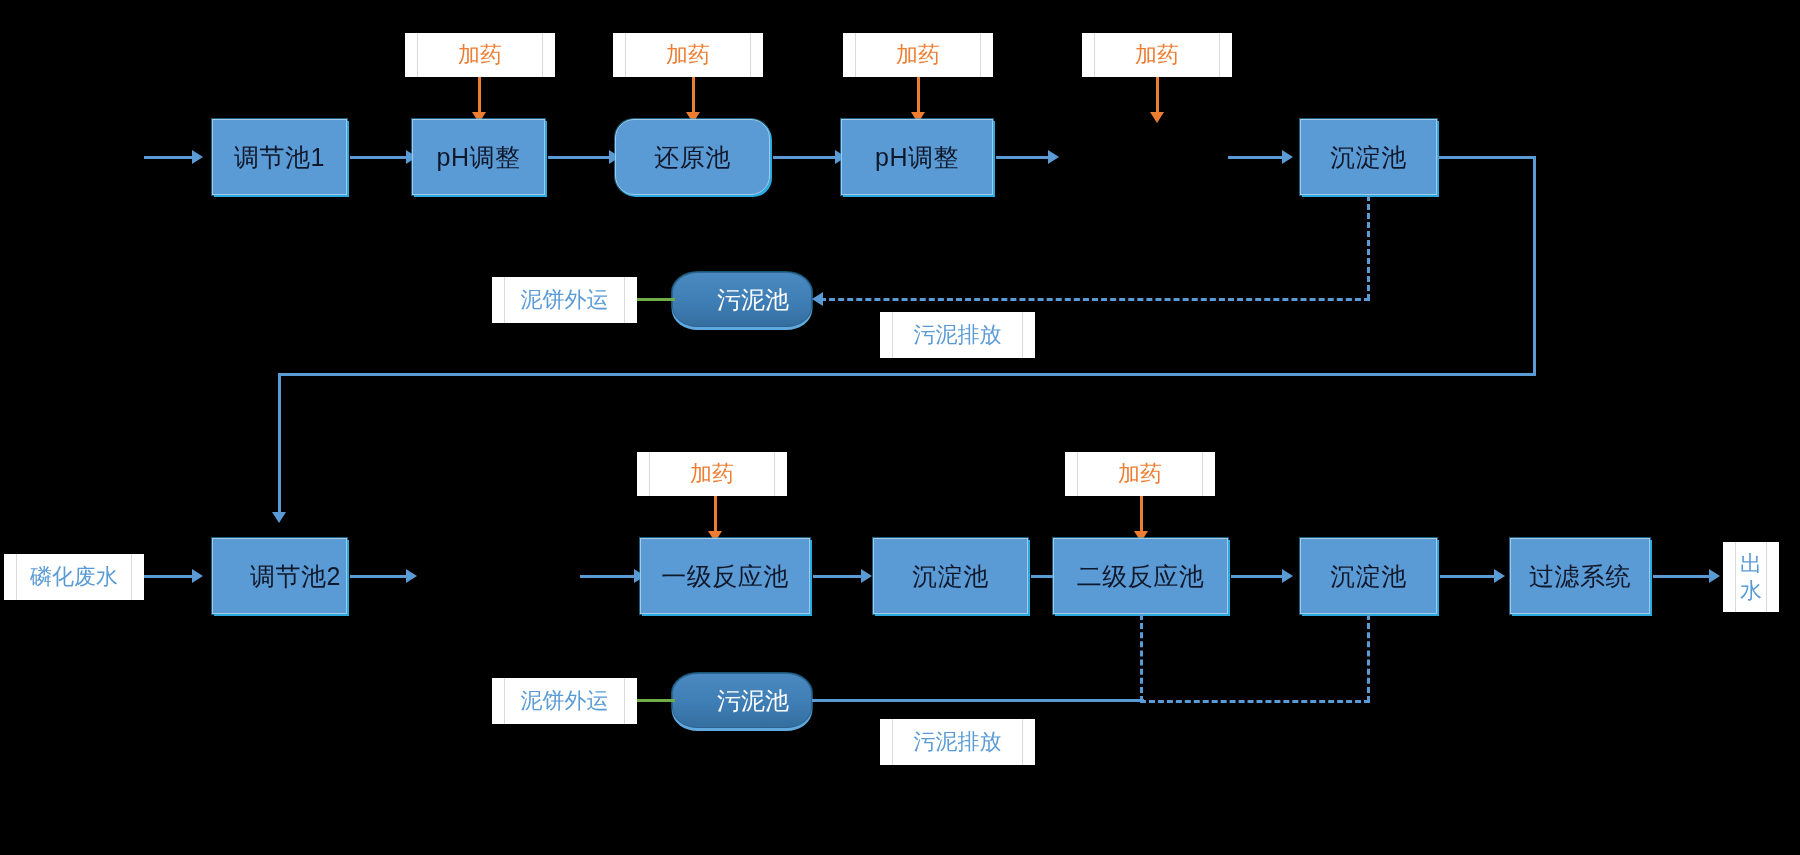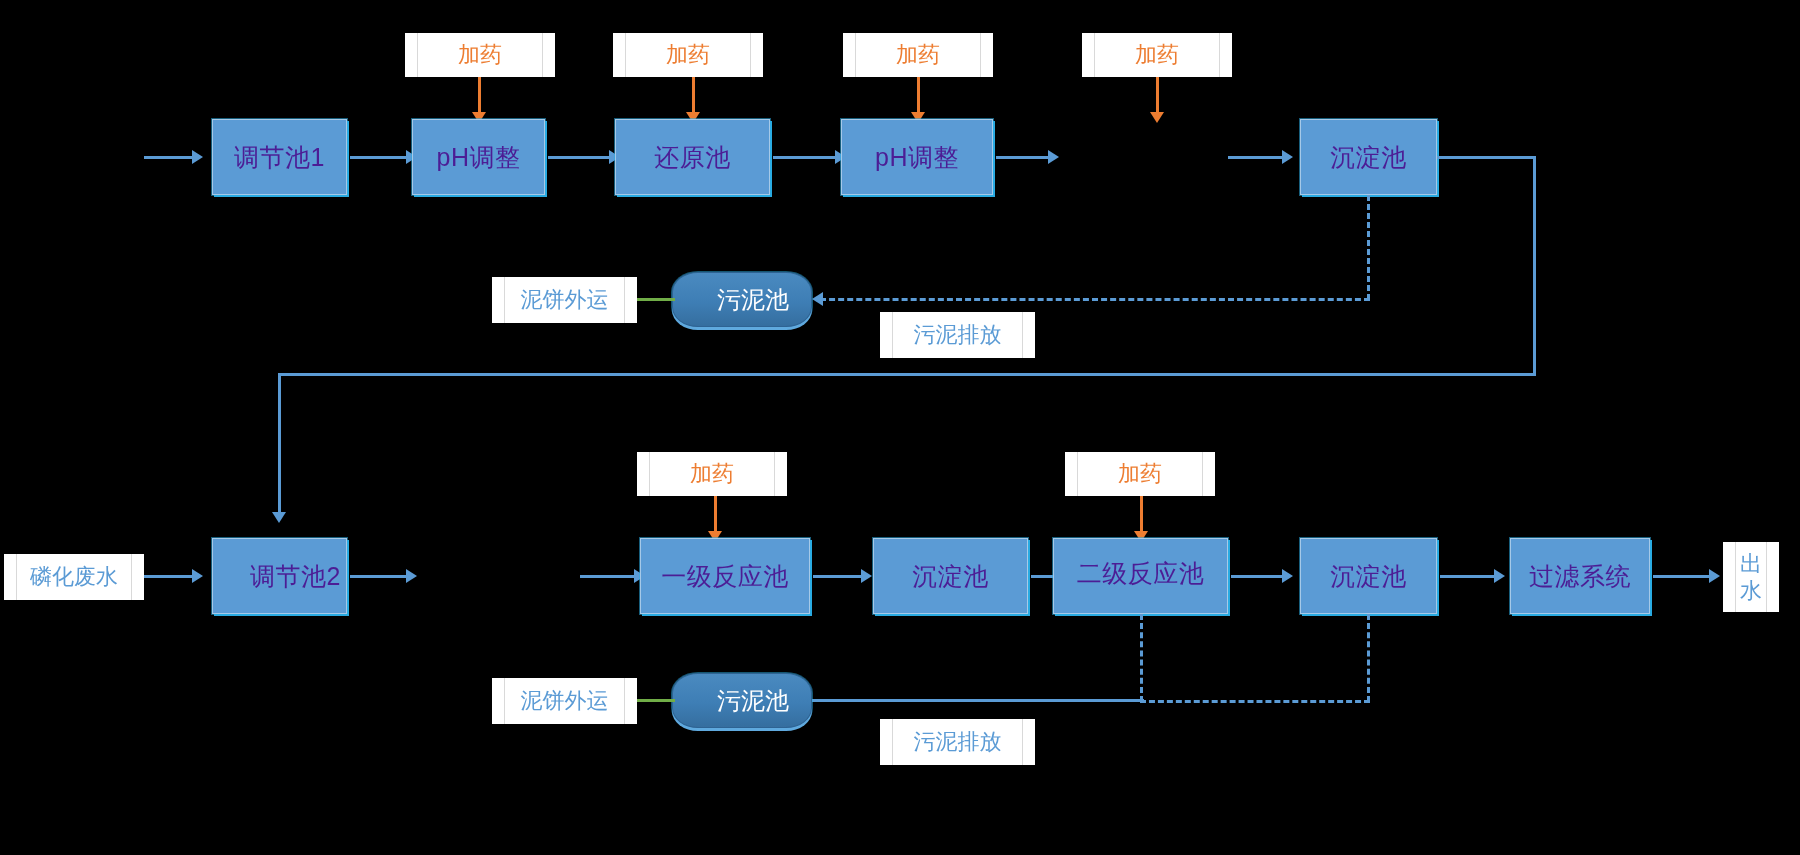--- a/index.html
+++ b/index.html
@@ -17,21 +17,21 @@
     height: 855px;
     background: #000000;
     overflow: hidden;
   }
   
   .pbox {
     position: absolute;
     background: #5B9BD5;
     border: 1px solid #A6C9E8;
     box-shadow: 2px 2px 0 0 #29ABE2, 0 0 0 1px rgba(41,171,226,.55);
-    color: #4c1d95;
+    color: #0f172a;
     display: flex;
     align-items: center;
     justify-content: center;
     text-align: center;
     font-size: 25px;
     line-height: 1.15;
     letter-spacing: 0.5px;
     white-space: nowrap;
     box-sizing: border-box;
   }
@@ -154,21 +154,21 @@
   <div class="arr down orange" style="left:1150px; top:112px;"></div>
 
   <div class="pbox" style="left:212px; top:119px; width:135px; height:76px;">调节池1</div>
   <div class="hline" style="left:350px; top:156px; width:60px;"></div>
   <div class="arr right" style="left:406px; top:150px;"></div>
 
   <div class="pbox" style="left:412px; top:119px; width:133px; height:76px;">pH调整</div>
   <div class="hline" style="left:548px; top:156px; width:65px;"></div>
   <div class="arr right" style="left:609px; top:150px;"></div>
 
-  <div class="pbox" style="left:615px; top:119px; width:155px; height:76px;">还原池</div>
+  <div class="pbox" style="left:615px; top:119px; width:155px; height:76px;border-radius:19px;">还原池</div>
   <div class="hline" style="left:773px; top:156px; width:66px;"></div>
   <div class="arr right" style="left:835px; top:150px;"></div>
 
   <div class="pbox" style="left:841px; top:119px; width:152px; height:76px;">pH调整</div>
   <div class="hline" style="left:996px; top:156px; width:56px;"></div>
   <div class="arr right" style="left:1048px; top:150px;"></div>
 
   <div class="hline" style="left:1228px; top:156px; width:58px;"></div>
   <div class="arr right" style="left:1282px; top:150px;"></div>
 
@@ -212,21 +212,21 @@
   <div class="arr right" style="left:634px; top:569px;"></div>
 
   <div class="pbox" style="left:640px; top:538px; width:170px; height:76px;">一级反应池</div>
   <div class="hline" style="left:813px; top:575px; width:52px;"></div>
   <div class="arr right" style="left:861px; top:569px;"></div>
 
   <div class="pbox" style="left:873px; top:538px; width:155px; height:76px;">沉淀池</div>
   <div class="hline" style="left:1031px; top:575px; width:38px;"></div>
   <div class="arr right" style="left:1065px; top:569px;"></div>
 
-  <div class="pbox" style="left:1053px; top:538px; width:175px; height:76px;font-family:Liberation Mono, monospace;">二级反应池</div>
+  <div class="pbox" style="left:1053px; top:538px; width:175px; height:76px;">二级反应池</div>
   <div class="hline" style="left:1231px; top:575px; width:55px;"></div>
   <div class="arr right" style="left:1282px; top:569px;"></div>
 
   <div class="pbox" style="left:1300px; top:538px; width:137px; height:76px;">沉淀池</div>
   <div class="hline" style="left:1440px; top:575px; width:58px;"></div>
   <div class="arr right" style="left:1494px; top:569px;"></div>
 
   <div class="pbox" style="left:1510px; top:538px; width:140px; height:76px;">过滤系统</div>
   <div class="hline" style="left:1653px; top:575px; width:60px;"></div>
   <div class="arr right" style="left:1709px; top:569px;"></div>

